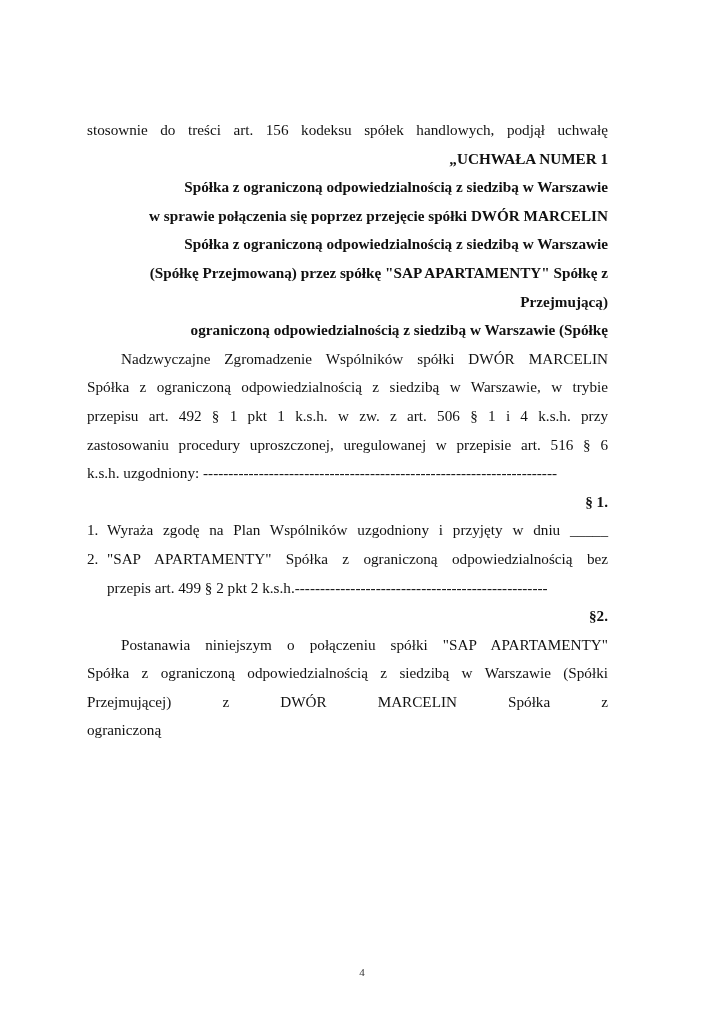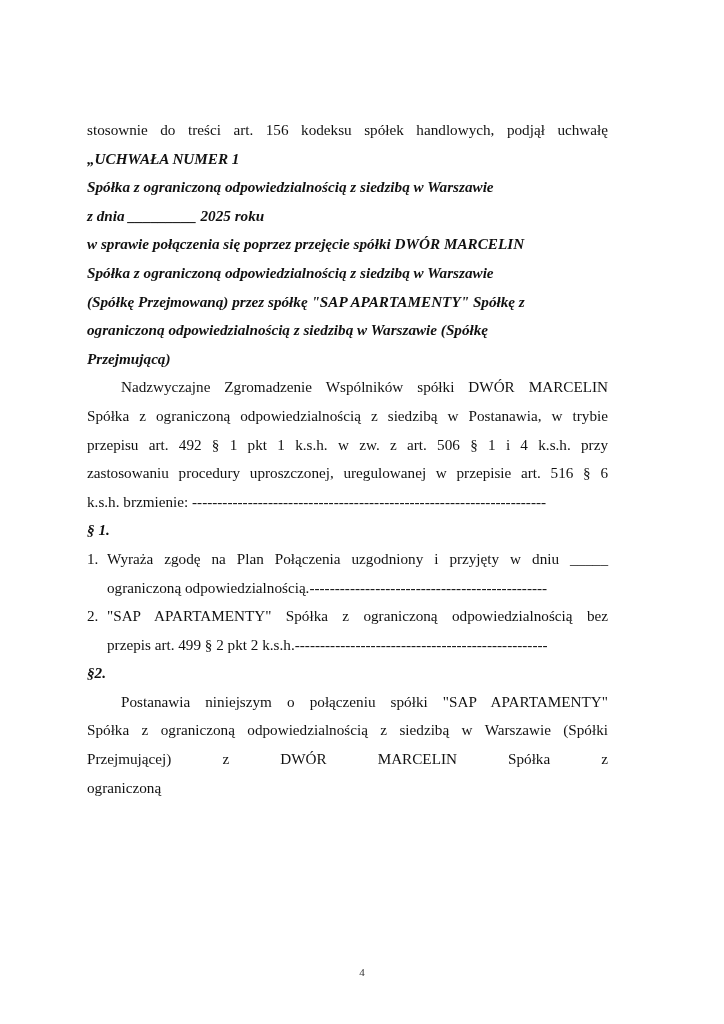--- a/index.html
+++ b/index.html
@@ -6,63 +6,61 @@
     body {
       width: 724px; height: 1024px; position: relative; overflow: hidden;
       font-family: "Liberation Serif", serif; color: #111111;
     }
     .page {
       position: absolute; left: 87px; top: 86px; width: 521px;
       font-size: 15.2px; line-height: 28.6px; margin-top: 30px;
     }
     .line { display: block; white-space: nowrap; height: 28.6px; }
     .j { text-align: justify; text-align-last: justify; white-space: normal; }
-    .c { text-align: left; font-style: italic; }
+    .c { text-align: right; }
     .b { font-weight: bold; }
     .ind { padding-left: 34px; }
     .li { position: relative; padding-left: 20px; }
     .li .num { position: absolute; left: 0; top: 0; }
     .page-number {
       position: absolute; left: 0; width: 724px; top: 966px;
       text-align: center; font-size: 11px; color: #333333;
     }
   </style>
 </head>
 <body>
 
 <div class="page">
 
   <span class="line j">stosownie do treści art. 156 kodeksu spółek handlowych, podjął uchwałę</span>
 
   <div>
     <span class="line c b">„UCHWAŁA NUMER 1</span>
     <span class="line c b">Spółka z ograniczoną odpowiedzialnością z siedzibą w Warszawie</span>
-    <span class="line c b">z dnia _________ 2025 roku</span>
     <span class="line c b"><span>w sprawie połączenia się poprzez przejęcie spółki </span><span>DWÓR MARCELIN</span></span>
     <span class="line c b">Spółka z ograniczoną odpowiedzialnością z siedzibą w Warszawie</span>
     <span class="line c b">(Spółkę Przejmowaną) przez spółkę "SAP APARTAMENTY" Spółkę z</span>
+    <span class="line c b">Przejmującą)</span>
     <span class="line c b">ograniczoną odpowiedzialnością z siedzibą w Warszawie (Spółkę</span>
-    <span class="line c b">Przejmującą)</span>
   </div>
 
   <div>
     <span class="line j ind">Nadzwyczajne Zgromadzenie Wspólników spółki DWÓR MARCELIN</span>
-    <span class="line j">Spółka z ograniczoną odpowiedzialnością z siedzibą w Postanawia, w trybie</span>
+    <span class="line j">Spółka z ograniczoną odpowiedzialnością z siedzibą w Warszawie, w trybie</span>
     <span class="line j">przepisu art. 492 § 1 pkt 1 k.s.h. w zw. z art. 506 § 1 i 4 k.s.h. przy</span>
     <span class="line j">zastosowaniu procedury uproszczonej, uregulowanej w przepisie art. 516 § 6</span>
-    <span class="line">k.s.h. brzmienie: ----------------------------------------------------------------------</span>
+    <span class="line">k.s.h. uzgodniony: ----------------------------------------------------------------------</span>
   </div>
 
   <div>
     <span class="line c b">§ 1.</span>
 
     <div class="li">
       <span class="num">1.</span>
-      <span class="line j">Wyraża zgodę na Plan Połączenia uzgodniony i przyjęty w dniu _____</span>
-      <span class="line">ograniczoną odpowiedzialnością.-----------------------------------------------</span>
+      <span class="line j">Wyraża zgodę na Plan Wspólników uzgodniony i przyjęty w dniu _____</span>
     </div>
 
     <div class="li">
       <span class="num">2.</span>
       <span class="line j">"SAP APARTAMENTY" Spółka z ograniczoną odpowiedzialnością bez</span>
       <span class="line">przepis art. 499 § 2 pkt 2 k.s.h.--------------------------------------------------</span>
     </div>
   </div>
 
   <div>

